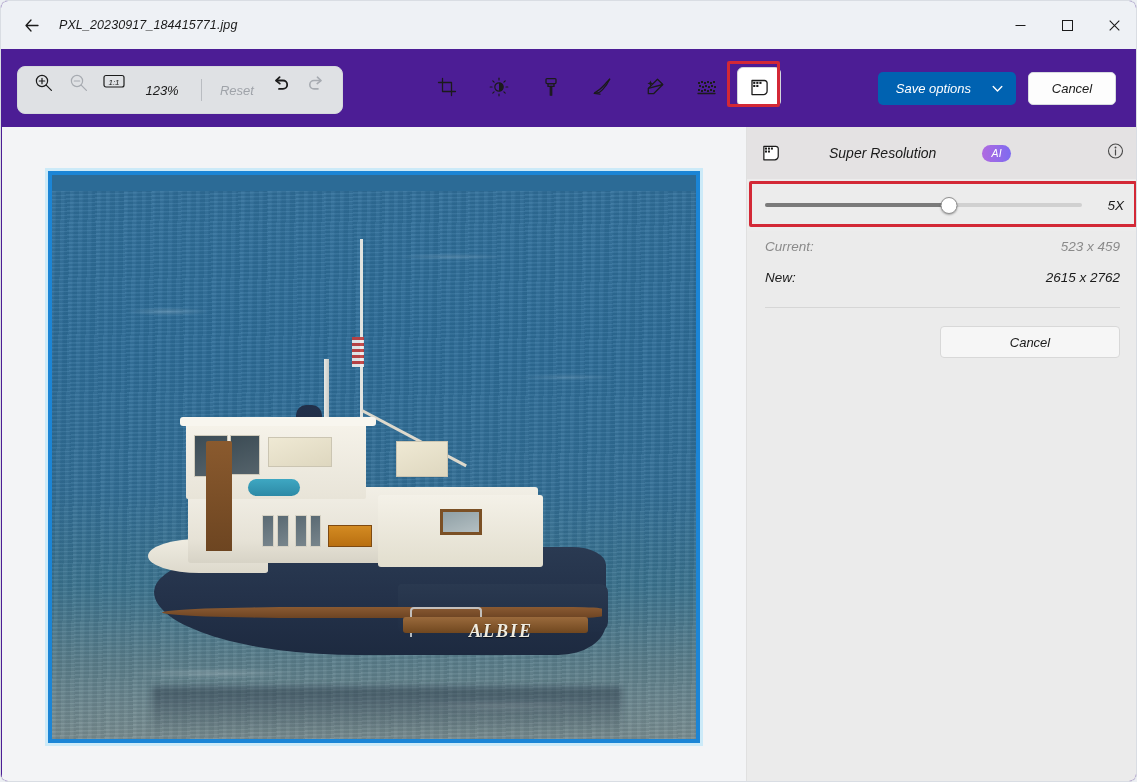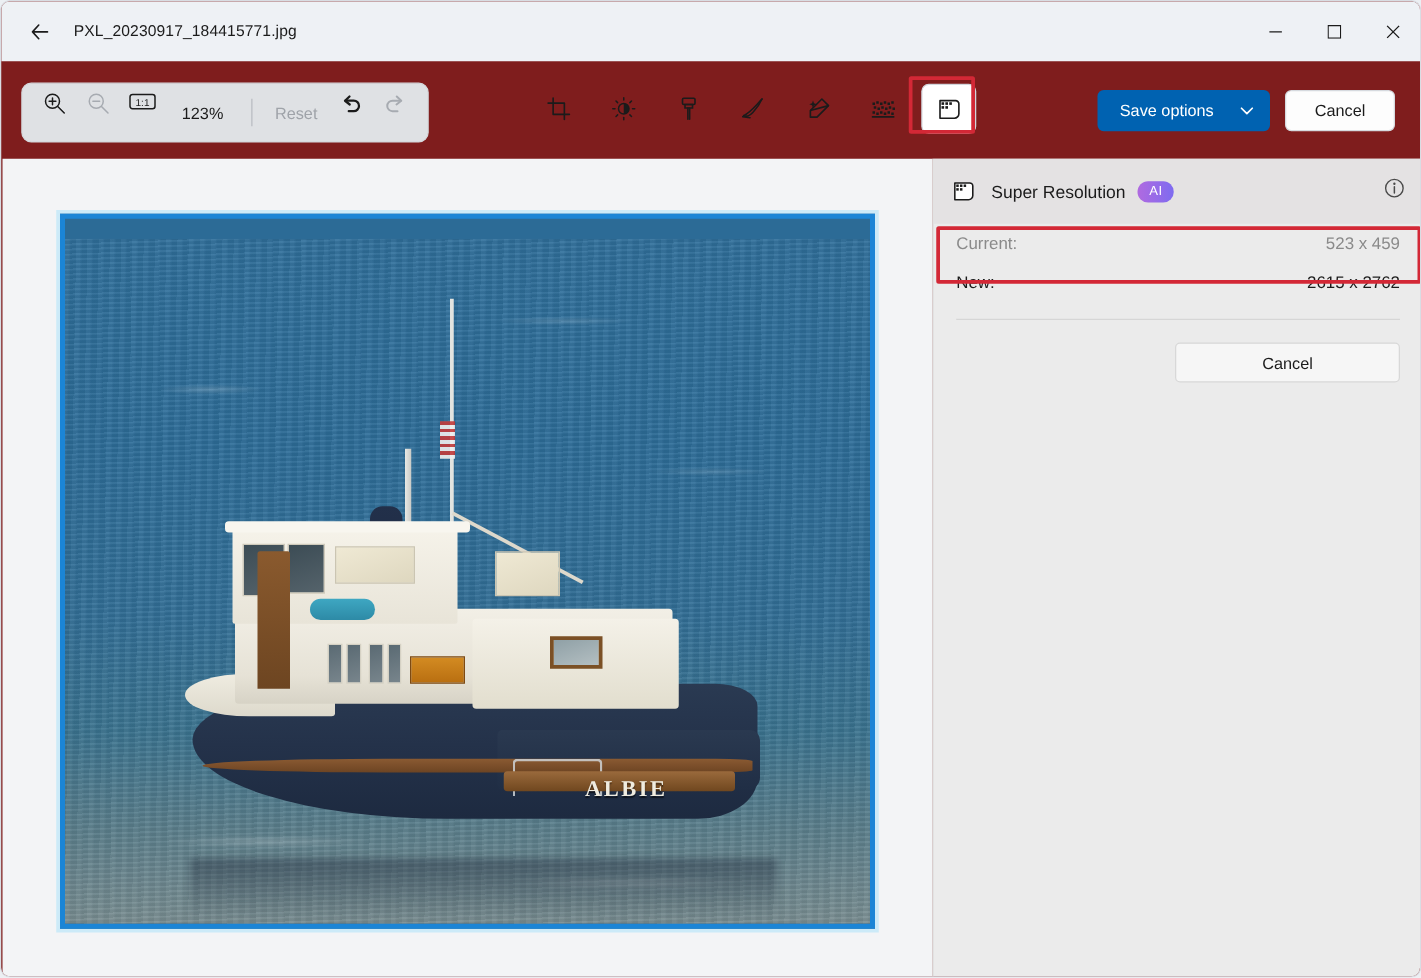--- a/index.html
+++ b/index.html
@@ -4,24 +4,25 @@
 <style>
   * { box-sizing: border-box; margin: 0; padding: 0; }
   html, body {
     width: 1137px; height: 782px;
     font-family: "Liberation Sans", sans-serif;
     background: #eceff3;
     overflow: hidden;
   }
   #app {
     position: relative; width: 1137px; height: 782px;
-    background: #7f1d1d;
+    background: #4c1d95;
     border: 1px solid #d9dde3;
     border-radius: 8px;
     overflow: hidden;
+    font-style: italic;
   }
 
   
   .titlebar {
     position: absolute; top: 0; left: 0; width: 1137px; height: 48px;
     background: #eef1f5;
     display: flex; align-items: center;
   }
   .back-btn {
     width: 40px; height: 32px; margin-left: 10px;
@@ -283,20 +284,21 @@
     position: absolute; left: 745px; top: 126px;
     width: 392px; height: 656px;
     background: #ebebeb;
     border-left: 1px solid #e0e0e0;
   }
   .panel-header {
     position: relative; height: 52px;
     background: #e4e2e3;
     display: flex; align-items: center;
     padding: 0 14px;
+    gap: 36px;
   }
   .ph-icon { width: 22px; display: flex; align-items: center; color: #1b1b1b; }
   .ph-title { margin-left: 10px; font-size: 14px; color: #1b1b1b; }
   .ai-badge {
     margin-left: 10px; padding: 2px 9px 3px;
     border-radius: 10px; font-size: 10.5px; color: #fff;
     background: linear-gradient(90deg,#b06ae0,#7e6bf0);
     letter-spacing: .4px;
   }
   .info-icon {
@@ -576,20 +578,28 @@
       <div class="ai-badge">AI</div>
       <div class="info-icon">
         <svg width="17" height="17" viewBox="0 0 17 17">
           <circle cx="8.5" cy="8.5" r="7" fill="none" stroke="currentColor" stroke-width="1.1"></circle>
           <circle cx="8.5" cy="5" r="0.95" fill="currentColor"></circle>
           <path d="M8.5 7.4 V12.4" stroke="currentColor" stroke-width="1.2" stroke-linecap="round"></path>
         </svg>
       </div>
     </div>
 
+    <div class="slider-row">
+      <div class="slider-track-wrap">
+        <div class="track"></div>
+        <div class="track-fill" id="track-fill" style="width: 58%;"></div>
+        <div class="thumb" id="slider-thumb" style="left: 58%;"></div>
+      </div>
+      <div class="slider-val">5X</div>
+    </div>
     <div class="redbox" id="hl-slider" style="border-color: rgb(211, 40, 54);"></div>
 
     <div class="info-row">
       <span class="lbl-dim">Current:</span>
       <span class="lbl-dim">523 x 459</span>
     </div>
     <div class="info-row">
       <span class="lbl-dark">New:</span>
       <span class="lbl-dark">2615 x 2762</span>
     </div>

